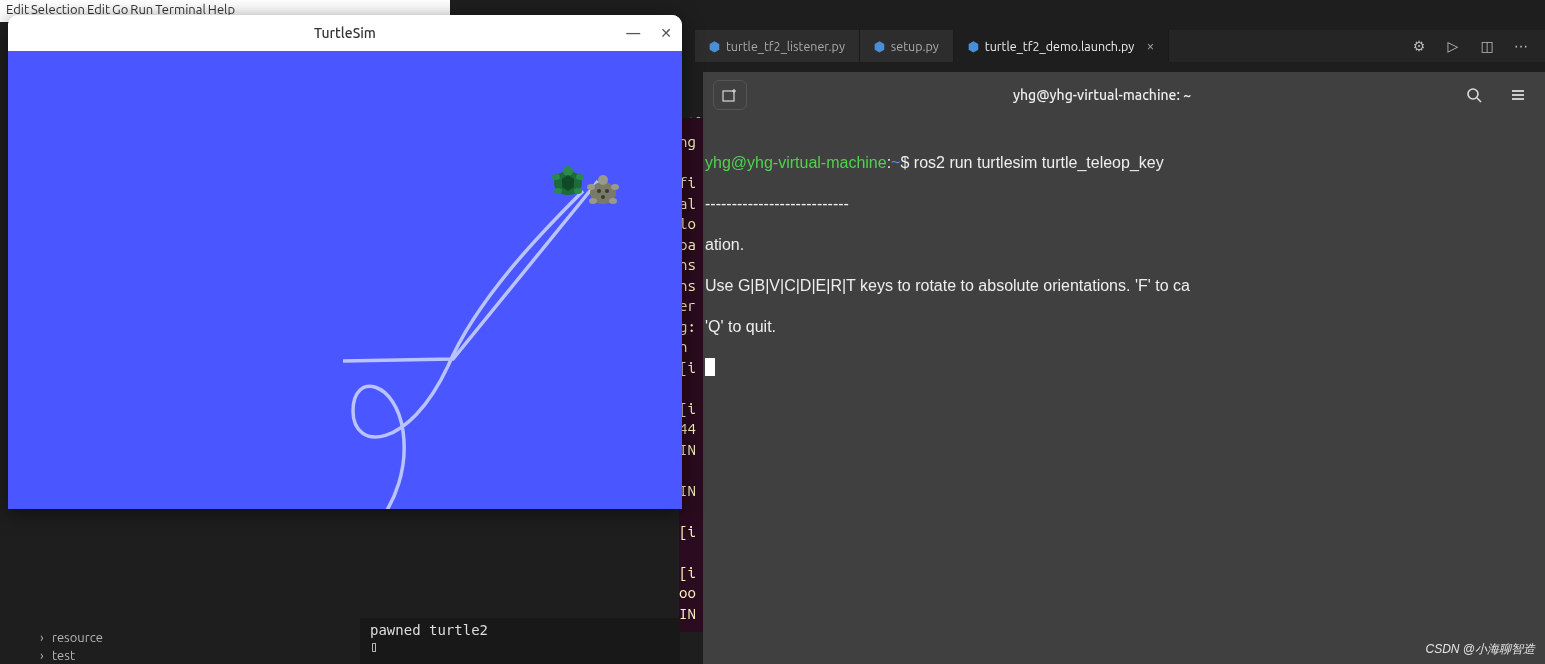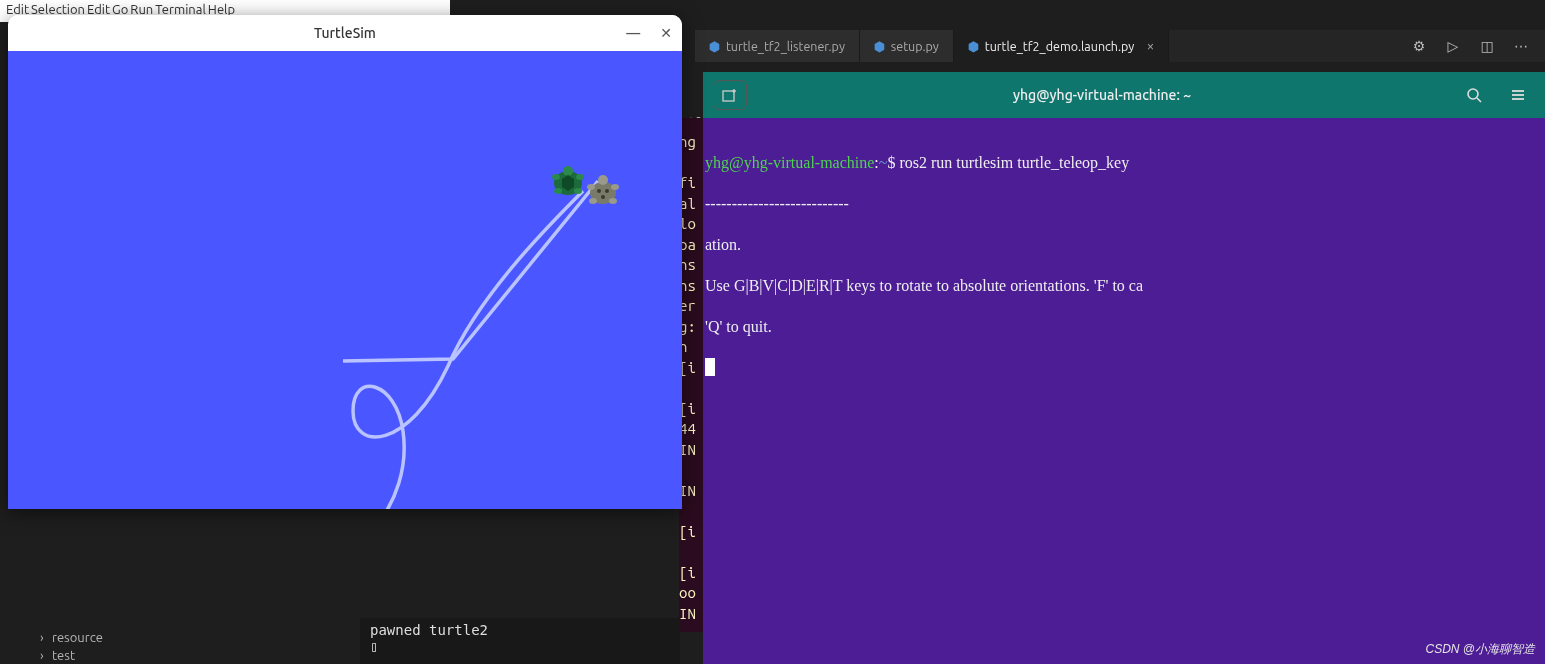--- a/index.html
+++ b/index.html
@@ -65,21 +65,21 @@
       padding-right: 14px;
       color: #bbb;
     }
     .icon-btn { width: 20px; text-align: center; font-size: 14px; }
     .terminal-header {
       position: absolute;
       top: 72px;
       left: 703px;
       right: 0;
       height: 46px;
-      background: #0f766e;
+      background: #404040;
       display: flex;
       align-items: center;
       padding: 0 10px;
       gap: 10px;
     }
     .terminal-header .new-tab {
       width: 34px; height: 30px;
       border: 1px solid #555;
       border-radius: 6px;
       display: flex; align-items: center; justify-content: center;
@@ -99,23 +99,23 @@
       border-radius: 6px;
       display: flex; align-items: center; justify-content: center;
       color: #ddd; font-size: 16px;
     }
     .terminal-body {
       position: absolute;
       top: 118px;
       left: 703px;
       right: 0;
       bottom: 0;
-      background: #4c1d95;
+      background: #404040;
       color: #eee;
-      font-family: Liberation Serif, serif;
+      font-family: Liberation Sans, sans-serif;
       font-size: 16px;
       line-height: 20.5px;
       padding: 14px 0 0 0;
       white-space: pre;
       overflow: hidden;
     }
     .term-line { padding-left: 2px; }
     .prompt-user { color: #4fd24f; }
     .prompt-colon { color: #eee; }
     .prompt-path { color: #6a8fd0; }

